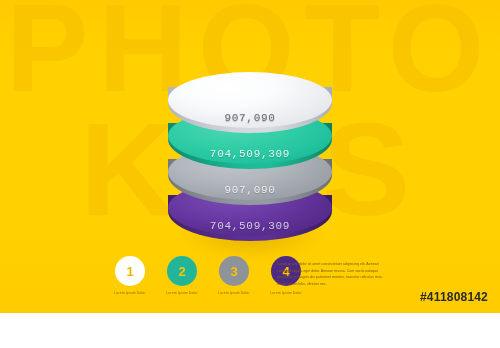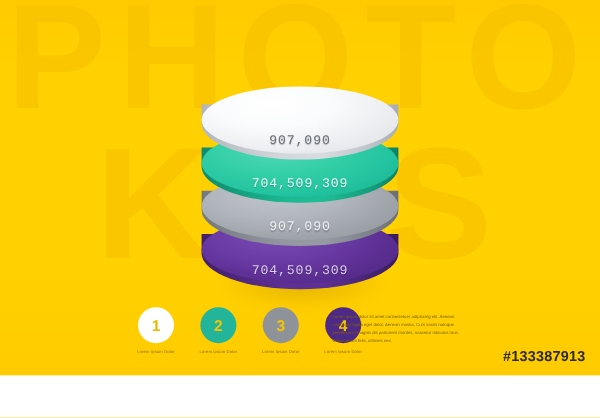--- a/index.html
+++ b/index.html
@@ -285,15 +285,15 @@
       <div class="legend-circle" style="background:#4E2A86;color:#F5C400;">
         <span>4</span>
       </div>
       <div class="legend-caption">Lorem Ipsum Dolor</div>
     </div>
 
   </div>
 
   <div class="description">Lorem ipsum dolor sit amet consectetuer adipiscing elit. Aenean commodo ligula eget dolor. Aenean massa. Cum sociis natoque penatibus et magnis dis parturient montes, nascetur ridiculus mus. Donec quam felis, ultricies nec.</div>
 
-  <div class="asset-id">#133387913</div>
+  <div class="asset-id">#411808142</div>
 
 </div>
 
 </body></html>

